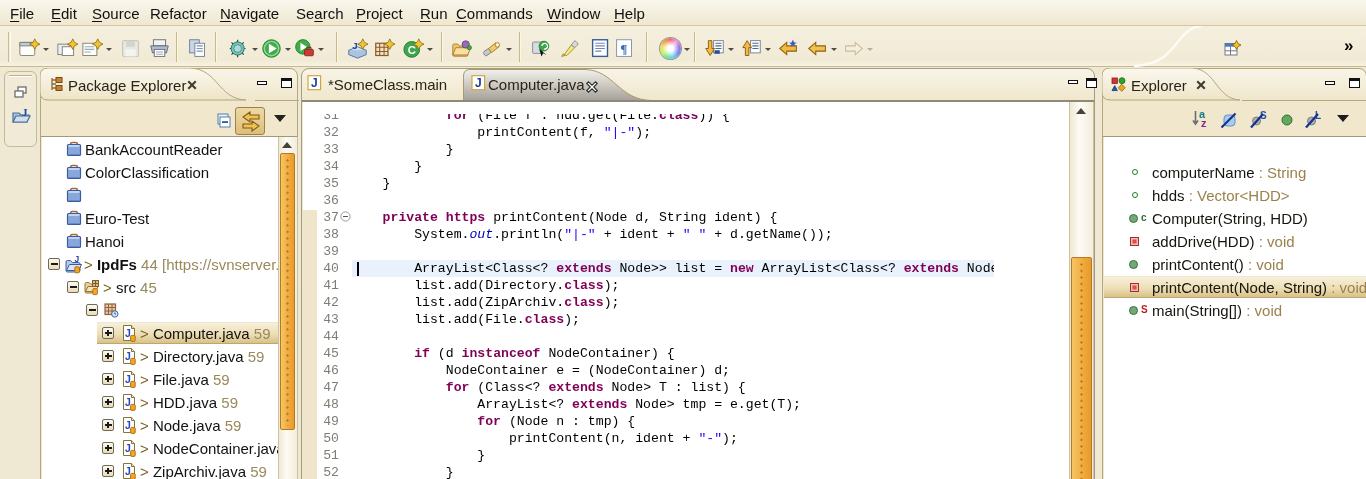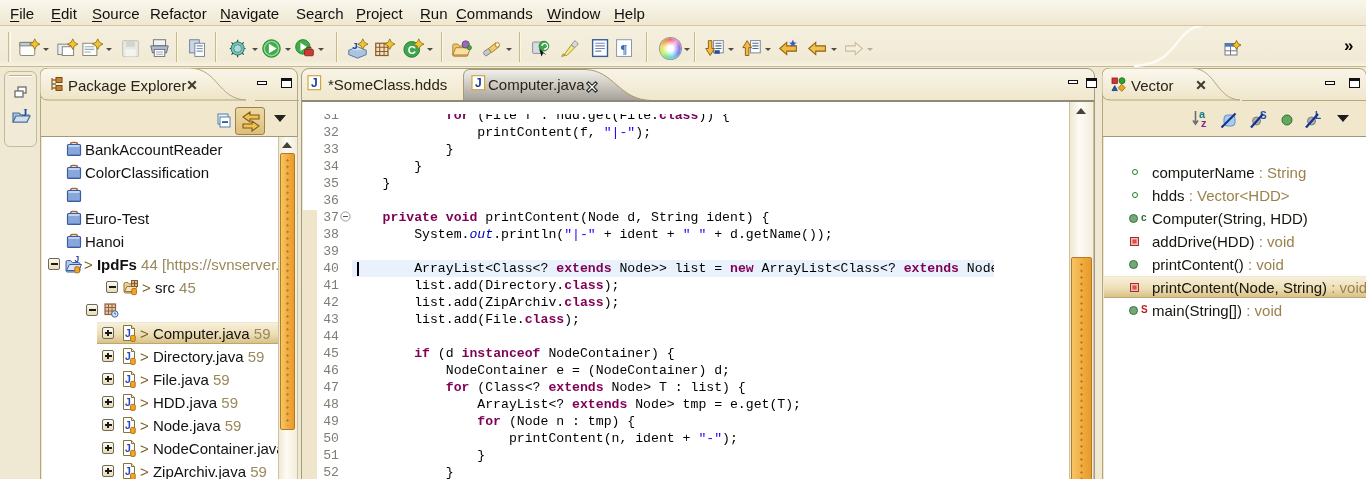--- a/index.html
+++ b/index.html
@@ -294,21 +294,21 @@
           <rect x="1.5" y="3.5" width="13" height="11" rx="1" fill="#88a8dc" stroke="#3c5ca0" stroke-width="1.2"></rect>
           <path d="M2.5 5 H13.5" stroke="#c8d8f0" stroke-width="1.8"></path>
           <path d="M2.5 13.5 H13.5" stroke="#6888c4" stroke-width="1"></path>
         </svg><span style="left:43px;position:absolute">Hanoi</span></div>
       <div class="trow" style="left: 0px; top: 115.5px; width: 256px;"><div class="exp" style="left:6px;top:5.5px"></div><svg class="abs" style="left:23px;top:2px" width="18" height="19" viewBox="0 0 18 19">
           <path d="M1 15.5 V7 Q1 5.5 2.5 5.5 H5.5 L7.5 7.5 H13.5 Q15 7.5 15 9 V15.5 Q15 17 13.5 17 H2.5 Q1 17 1 15.5 Z" fill="#b8c8e8" stroke="#3c5ca0"></path>
           <path d="M1.5 15.5 L4.5 9.5 H16.5 L13.5 15.5 Z" fill="#dce6f6" stroke="#3c5ca0"></path>
           <text x="9.5" y="6.5" font-size="8.5" font-weight="bold" fill="#2244aa" font-family="Liberation Sans">J</text>
           <rect x="9.8" y="11.8" width="4.6" height="6" rx="1" fill="#f5a623" stroke="#a86a10" stroke-width="0.9"></rect>
         </svg><span style="left:42px;position:absolute"><span class="ga">&gt; </span><b>IpdFs</b> <span class="dim">44 [https://svnserver.i</span></span></div>
-      <div class="trow" style="left: 0px; top: 138.5px; width: 256px; margin-left: 39px;"><div class="exp" style="left:25px;top:5.5px"></div><svg class="abs" style="left:42px;top:3px" width="16" height="17" viewBox="0 0 16 17">
+      <div class="trow" style="left: 0px; top: 138.5px; width: 256px;"><div class="exp" style="left:25px;top:5.5px"></div><svg class="abs" style="left:42px;top:3px" width="16" height="17" viewBox="0 0 16 17">
           <path d="M1 12.5 V5 Q1 3.5 2.5 3.5 H5 L6.5 5 H11 Q12.5 5 12.5 6.5 V12.5 Q12.5 14 11 14 H2.5 Q1 14 1 12.5 Z" fill="#e8cf9e" stroke="#9a7430"></path>
           <path d="M1.5 12.5 L4 7.5 H14 L11.5 12.5 Z" fill="#f4e4bc" stroke="#9a7430"></path>
           <g stroke="#8a5a28" stroke-width="1" fill="#d9b98a">
             <rect x="8.5" y="1.5" width="6" height="6"></rect>
           </g>
           <path d="M8.5 4.5 H14.5 M11.5 1.5 V7.5" stroke="#8a5a28" stroke-width="1"></path>
           <rect x="8.8" y="9.6" width="4.6" height="6" rx="1" fill="#f5a623" stroke="#a86a10" stroke-width="0.9"></rect>
         </svg><span style="left:61px;position:absolute"><span class="ga">&gt; </span>src <span class="dim">45</span></span></div>
       <div class="trow" style="left: 0px; top: 161.5px; width: 256px;"><div class="exp" style="left:44px;top:5.5px"></div><svg class="abs" style="left:61px;top:3.5px" width="16" height="16" viewBox="0 0 16 16">
           <g stroke="#96603a" stroke-width="1.2" fill="#e2c8ac">
@@ -372,21 +372,21 @@
 
 <div id="edpanel" class="panel">
 
   <svg class="abs" style="left:0;top:0" width="170" height="31" viewBox="0 0 170 31">
     <path d="M7 0.5 H128 C148 1 148 30 168 30.5 L0.5 30.5 L0.5 7 Q0.5 0.5 7 0.5 Z" fill="none" stroke="none"></path>
   </svg>
   <svg class="abs" style="left:5px;top:6px" width="15" height="16" viewBox="0 0 15 16">
       <rect x="1" y="0.7" width="12.6" height="14" fill="#fff" stroke="#cfa842" stroke-width="1.2"></rect>
       <text x="4" y="12" font-size="12" font-weight="bold" fill="#1e3f9e" font-family="Liberation Sans">J</text>
     </svg>
-  <span class="vtab-title" style="left:26px;top:7px">*SomeClass.hdds</span>
+  <span class="vtab-title" style="left:26px;top:7px">*SomeClass.main</span>
 
   <svg class="abs" style="left:161px;top:0" width="190" height="32" viewBox="0 0 190 32">
     <defs>
         <linearGradient id="gat" x1="0" y1="0" x2="0" y2="1">
           <stop offset="0" stop-color="#f1f0ed"></stop>
           <stop offset="0.55" stop-color="#c9c5bc"></stop>
           <stop offset="1" stop-color="#a5a198"></stop>
         </linearGradient>
       </defs>
     <path d="M7 0.5 H122 C152 1.5 155 31 189 31.5 L0.5 31.5 L0.5 7 Q0.5 0.5 7 0.5 Z" fill="url(#gat)" stroke="#ac9a70"></path>
@@ -439,21 +439,21 @@
       <svg class="abs" style="left:37px;top:97px" width="11" height="11" viewBox="0 0 11 11">
           <circle cx="5.5" cy="5.5" r="4.6" fill="#fff" stroke="#9a9a9a"></circle>
           <path d="M3 5.5 H8" stroke="#555" fill="none"></path>
         </svg>
       <div id="code" style="left:48px;top:-7px">            <span class="kw">for</span> (File f : hdd.get(File.<span class="kw">class</span>)) {
                 printContent(f, <span class="st">"|-"</span>);
             }
         }
     }
  
-    <span class="kw">private</span> <span class="kw">void</span> printContent(Node d, String ident) {
+    <span class="kw">private</span> <span class="kw">https</span> printContent(Node d, String ident) {
         System.<span class="sf">out</span>.println(<span class="st">"|-"</span> + ident + <span class="st">" "</span> + d.getName());
  
         ArrayList&lt;Class&lt;? <span class="kw">extends</span> Node&gt;&gt; list = <span class="kw">new</span> ArrayList&lt;Class&lt;? <span class="kw">extends</span> Node&gt;&gt;();
         list.add(Directory.<span class="kw">class</span>);
         list.add(ZipArchiv.<span class="kw">class</span>);
         list.add(File.<span class="kw">class</span>);
  
         <span class="kw">if</span> (d <span class="kw">instanceof</span> NodeContainer) {
             NodeContainer e = (NodeContainer) d;
             <span class="kw">for</span> (Class&lt;? <span class="kw">extends</span> Node&gt; T : list) {
@@ -484,21 +484,21 @@
         </linearGradient>
       </defs>
   </svg>
   <div class="keyline" style="left:139px;top:31px;width:126px"></div>
   <svg class="abs" style="left:8px;top:8px" width="15" height="15" viewBox="0 0 15 15">
       <rect x="1" y="1" width="5.4" height="5.4" fill="#cc3333" stroke="#8e1f1f" stroke-width="0.8"></rect>
       <circle cx="11" cy="3.7" r="3" fill="#2f9e33" stroke="#1c6e20" stroke-width="0.8"></circle>
       <path d="M3.7 8.6 L6.4 13.6 L1 13.6 Z" fill="#2255aa" stroke="#143c7e" stroke-width="0.8"></path>
       <rect x="8.2" y="8.3" width="5" height="5" transform="rotate(45 10.7 10.8)" fill="#e8a820" stroke="#9a6a10" stroke-width="0.8"></rect>
     </svg>
-  <span class="vtab-title" style="left:28px;top:8px">Vector</span>
+  <span class="vtab-title" style="left:28px;top:8px">Explorer</span>
   <svg class="abs" style="left:92px;top:10px" width="12" height="12" viewBox="0 0 12 12">
       <path d="M1.5 3 L3 1.5 L6 4.5 L9 1.5 L10.5 3 L7.5 6 L10.5 9 L9 10.5 L6 7.5 L3 10.5 L1.5 9 L4.5 6 Z" fill="#433d2f"></path>
     </svg>
   <div class="minbtn" style="left:222px;top:12px"></div>
   <div class="maxbtn" style="left:246px;top:9px"></div>
 
   <div id="memtools">
       <svg class="abs" style="left:88px;top:40px" width="20" height="20" viewBox="0 0 20 20">
         <path d="M4.5 2 V14 M2 11.5 L4.5 15 L7 11.5" stroke="#6d6d6d" stroke-width="1.6" fill="none"></path>
         <text x="8" y="9" font-size="11" font-weight="bold" fill="#167a8a" font-family="Liberation Sans">a</text>

